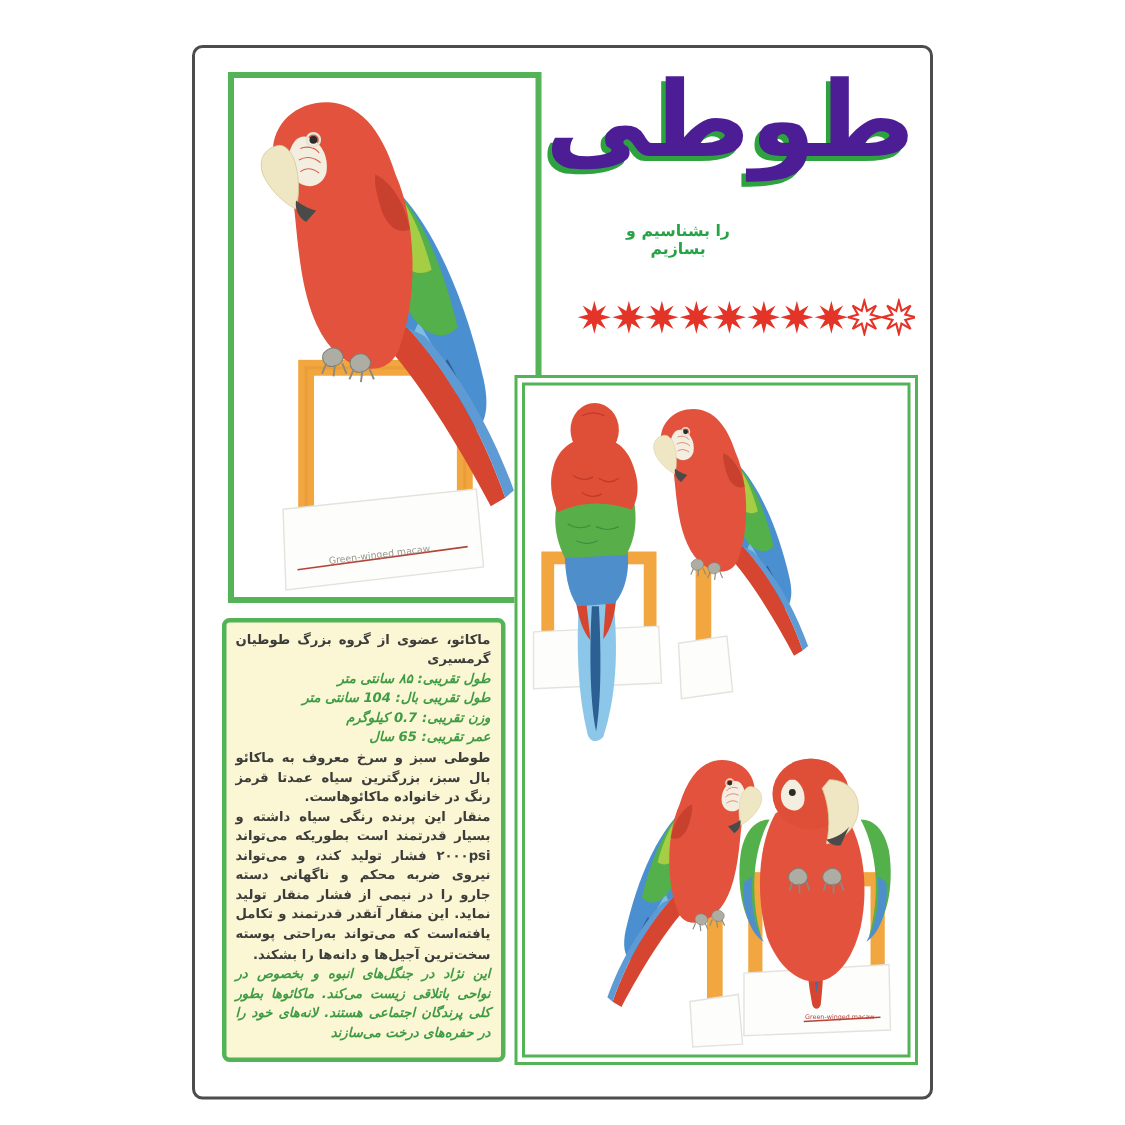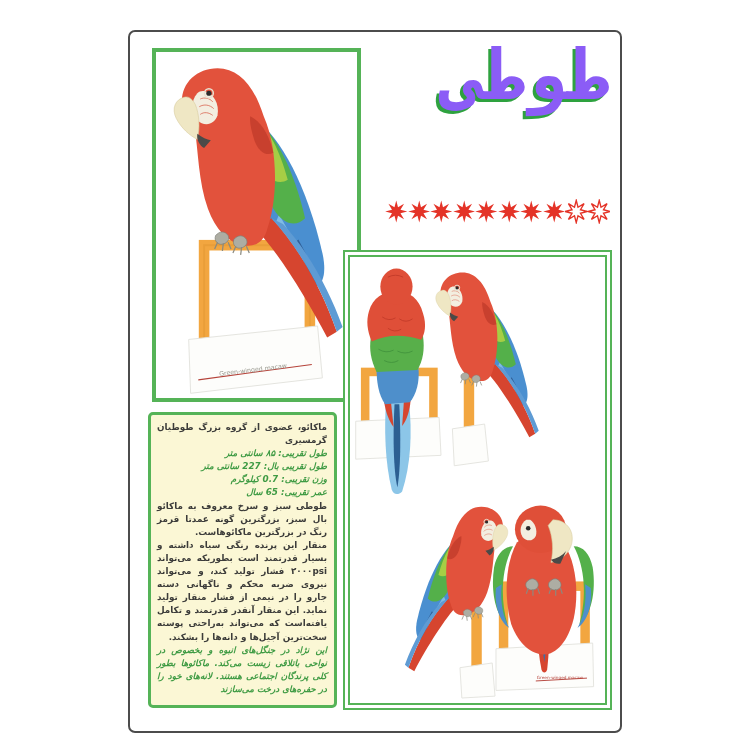--- a/index.html
+++ b/index.html
@@ -8,22 +8,22 @@
   .page{position:absolute;left:128px;top:30px;width:490px;height:699px;
         border:2px solid #4c4c4c;border-radius:7px;background:#fff;}
   
   .main-photo-box{position:absolute;left:22px;top:16px;width:209px;height:354px;
         border:4px solid #55b357;background:#fff;box-sizing:border-box;}
   .right-photo-box{position:absolute;left:213px;top:218px;width:269px;height:460px;
         border:7px double #55b357;background:#fff;box-sizing:border-box;}
   .main-photo-box svg,.right-photo-box svg{display:block;width:100%;height:100%;}
   
   .title{position:absolute;top:12px;right:10px;font-size:70px;line-height:1.05;
-        font-weight:bold;color:#8b5cf6;direction:rtl;
-        text-shadow:-3px 3px 0 #2ea23f;letter-spacing:-2px;font-family:Liberation Mono, monospace;}
+        font-weight:bold;color:#4c1d95;direction:rtl;
+        text-shadow:-3px 3px 0 #2ea23f;letter-spacing:-2px;}
   .subtitle{position:absolute;left:268px;top:116px;width:108px;text-align:center;
         font-size:10.5px;font-weight:bold;color:#27a347;direction:rtl;}
   
   .stars{position:absolute;left:255px;top:164px;width:228px;height:30px;
         display:flex;flex-direction:row;align-items:center;}
   .stars svg{display:block;margin-right:0px;}
   
   .infobox{position:absolute;left:18px;top:380px;width:189px;height:296px;
         box-sizing:border-box;border:3px solid #55b357;border-radius:5px;
         background:#fbf7d5;padding:6px 7px 4px 6px;direction:rtl;
@@ -101,20 +101,21 @@
           <text x="66" y="334" font-size="6.5" fill="#98988e" transform="rotate(-7 66 334)">Green-winged macaw</text>
         </g>
 
         <g transform="translate(10,4)">
           <use href="#macaw-side" xlink:href="#macaw-side" width="200" height="300"></use>
         </g>
       </svg>
     </div>
 
     <div class="title">طوطی</div>
+    <div class="subtitle">را بشناسیم و بسازیم</div>
 
     <div class="stars">
         <svg width="22.5" height="25" viewBox="0 0 23 25">
           <polygon points="11.50,1.20 13.30,8.16 19.49,4.51 15.84,10.70 22.80,12.50 15.84,14.30 19.49,20.49 13.30,16.84 11.50,23.80 9.70,16.84 3.51,20.49 7.16,14.30 0.20,12.50 7.16,10.70 3.51,4.51 9.70,8.16" fill="#e43327" stroke="#e43327" stroke-width="0"></polygon>
         </svg>
         <svg width="22.5" height="25" viewBox="0 0 23 25">
           <polygon points="11.50,1.20 13.30,8.16 19.49,4.51 15.84,10.70 22.80,12.50 15.84,14.30 19.49,20.49 13.30,16.84 11.50,23.80 9.70,16.84 3.51,20.49 7.16,14.30 0.20,12.50 7.16,10.70 3.51,4.51 9.70,8.16" fill="#e43327" stroke="#e43327" stroke-width="0"></polygon>
         </svg>
         <svg width="22.5" height="25" viewBox="0 0 23 25">
           <polygon points="11.50,1.20 13.30,8.16 19.49,4.51 15.84,10.70 22.80,12.50 15.84,14.30 19.49,20.49 13.30,16.84 11.50,23.80 9.70,16.84 3.51,20.49 7.16,14.30 0.20,12.50 7.16,10.70 3.51,4.51 9.70,8.16" fill="#e43327" stroke="#e43327" stroke-width="0"></polygon>
@@ -227,22 +228,22 @@
               <path d="M217 345 l0 7"></path>
               <path d="M222 344 l2 6"></path>
           </g>
         </g>
       </svg>
     </div>
 
     <div class="infobox" lang="fa">
       <p class="dark">ماکائو، عضوی از گروه بزرگ طوطیان گرمسیری</p>
       <p class="green">طول تقریبی: ۸۵ سانتی متر</p>
-      <p class="green">طول تقریبی بال: 227 سانتی متر</p>
+      <p class="green">طول تقریبی بال: 104 سانتی متر</p>
       <p class="green">وزن تقریبی: 0.7 کیلوگرم</p>
       <p class="green">عمر تقریبی: 65 سال</p>
-      <p class="dark">طوطی سبز و سرخ معروف به ماکائو بال سبز، بزرگترین گونه عمدتا قرمز رنگ در بزرگترین ماکائوهاست.</p>
+      <p class="dark">طوطی سبز و سرخ معروف به ماکائو بال سبز، بزرگترین سیاه عمدتا قرمز رنگ در خانواده ماکائوهاست.</p>
       <p class="dark">منقار این پرنده رنگی سیاه داشته و بسیار قدرتمند است بطوریکه می‌تواند ۲۰۰۰psi فشار تولید کند، و می‌تواند نیروی ضربه محکم و ناگهانی دسته جارو را در نیمی از فشار منقار تولید نماید. این منقار آنقدر قدرتمند و تکامل یافته‌است که می‌تواند به‌راحتی پوسته سخت‌ترین آجیل‌ها و دانه‌ها را بشکند.</p>
       <p class="green">این نژاد در جنگل‌های انبوه و بخصوص در نواحی باتلاقی زیست می‌کند. ماکائوها بطور کلی پرندگان اجتماعی هستند. لانه‌های خود را در حفره‌های درخت می‌سازند</p>
     </div>
 
   </div>
 </div>
 
 </body></html>

